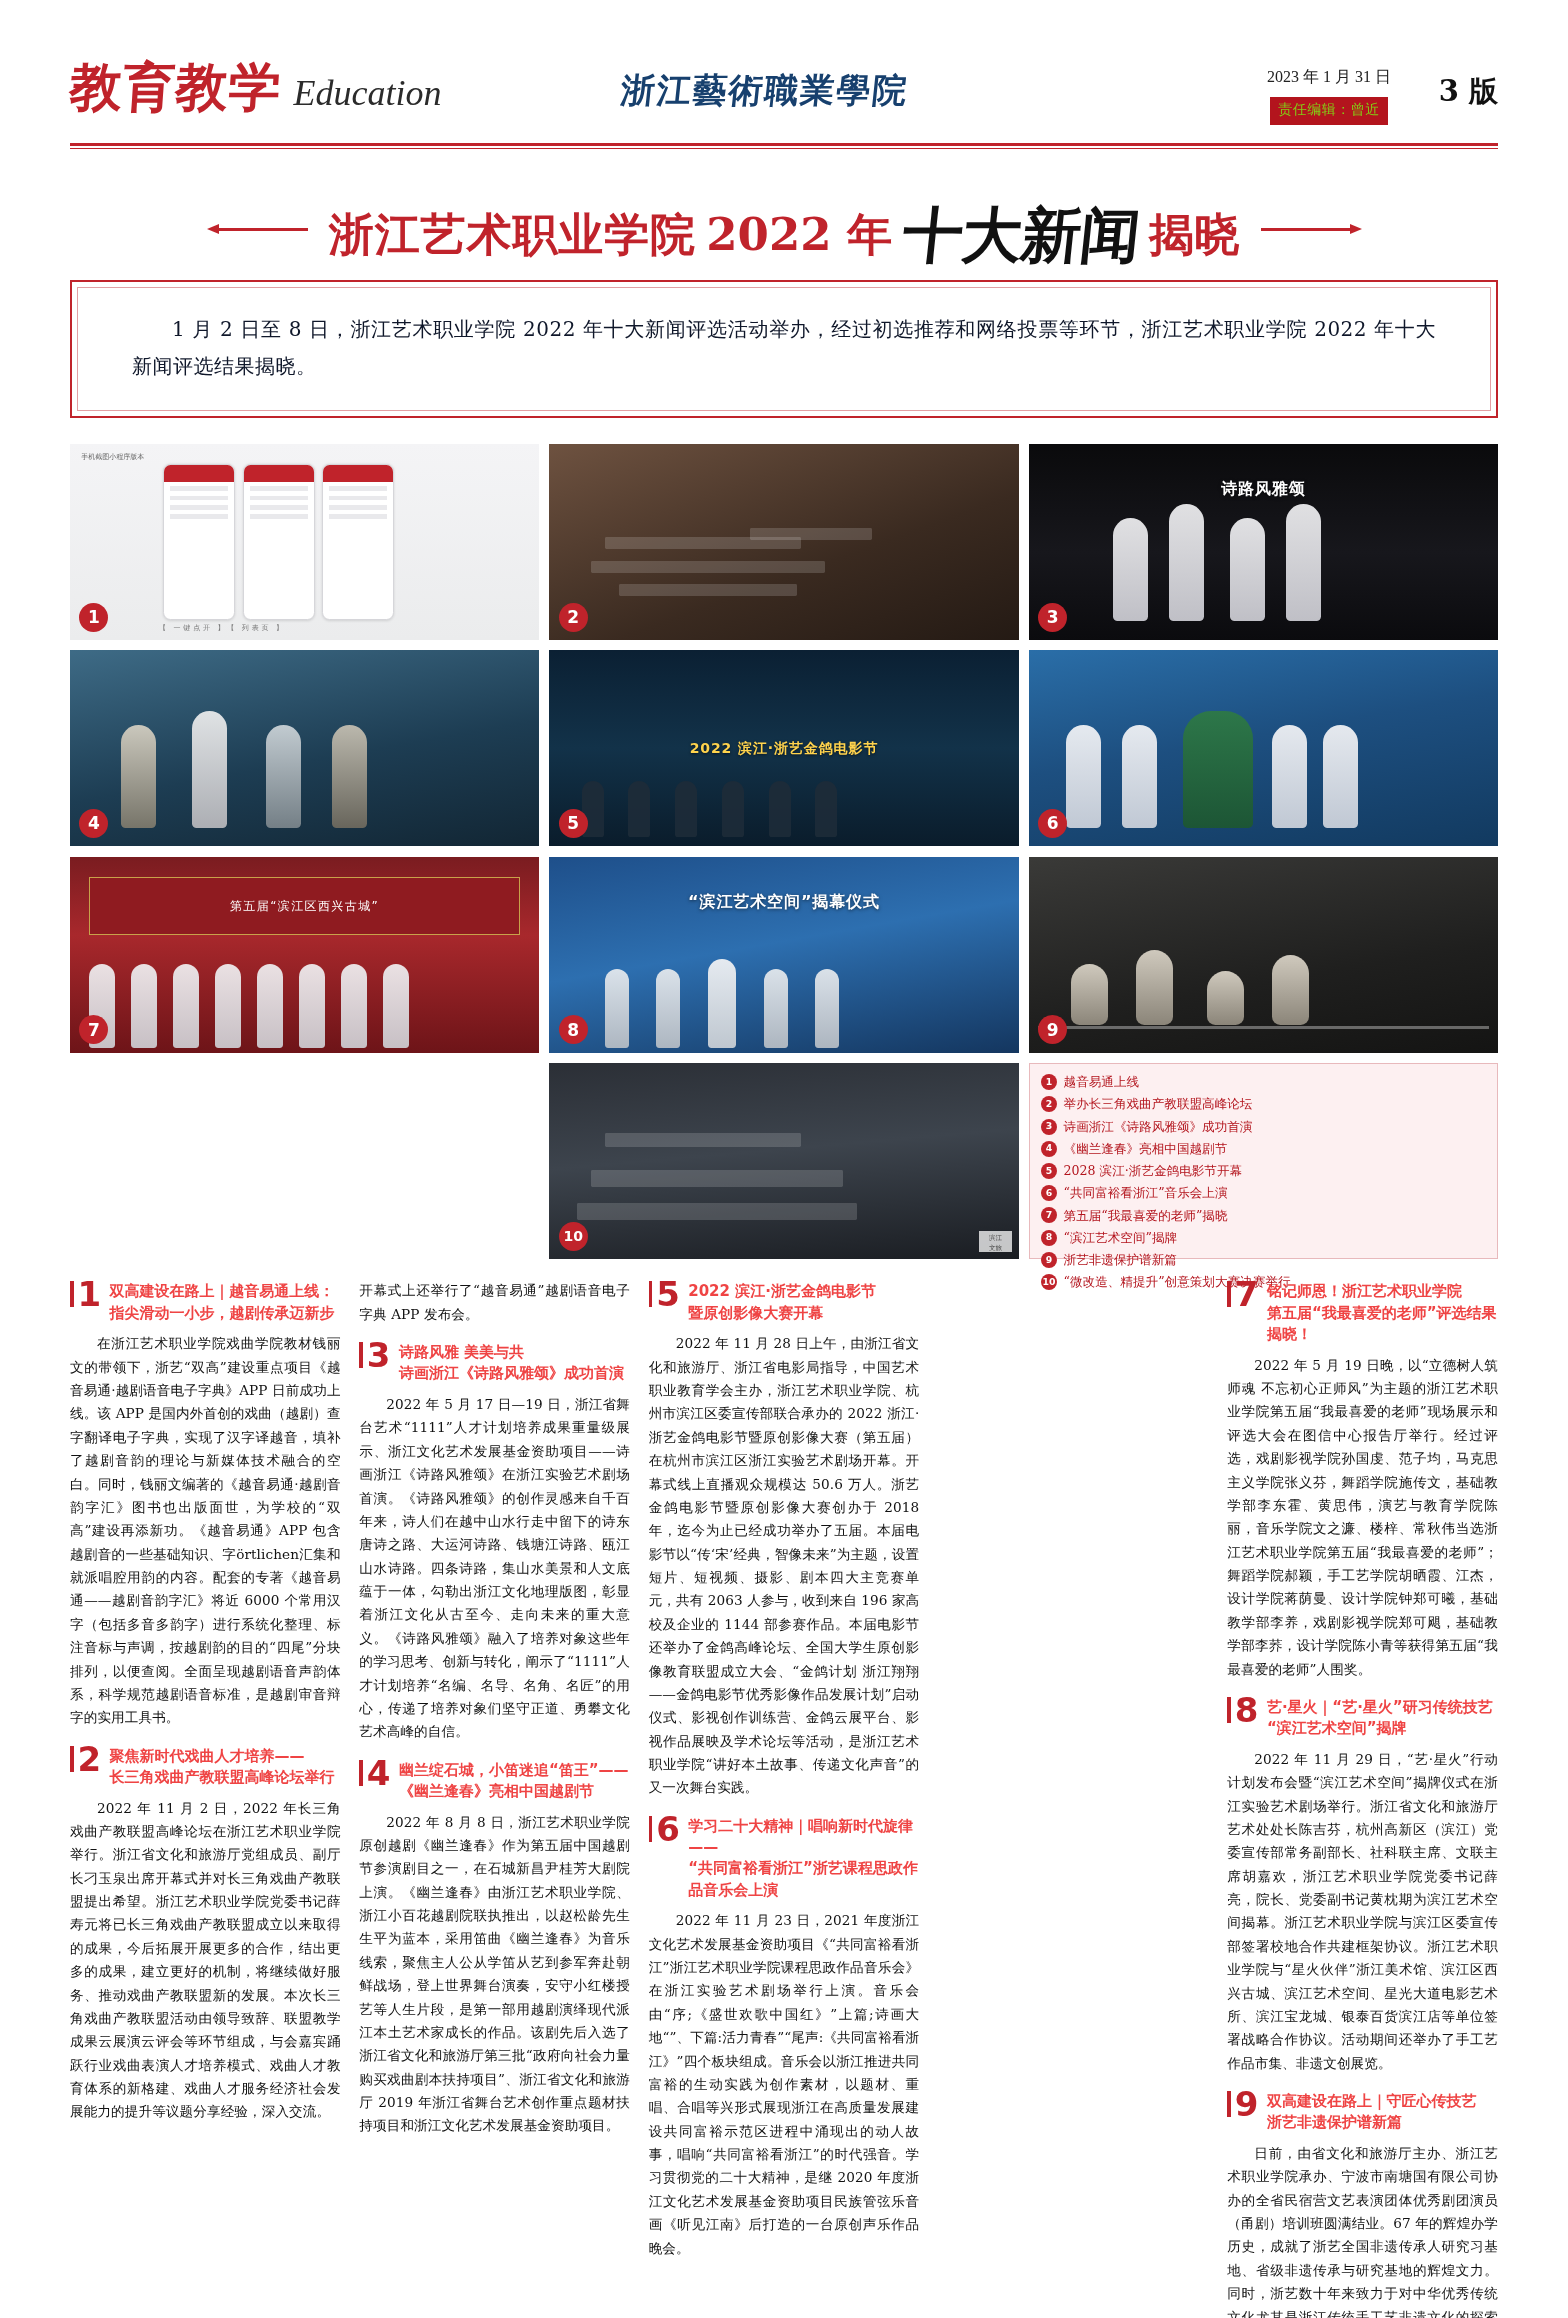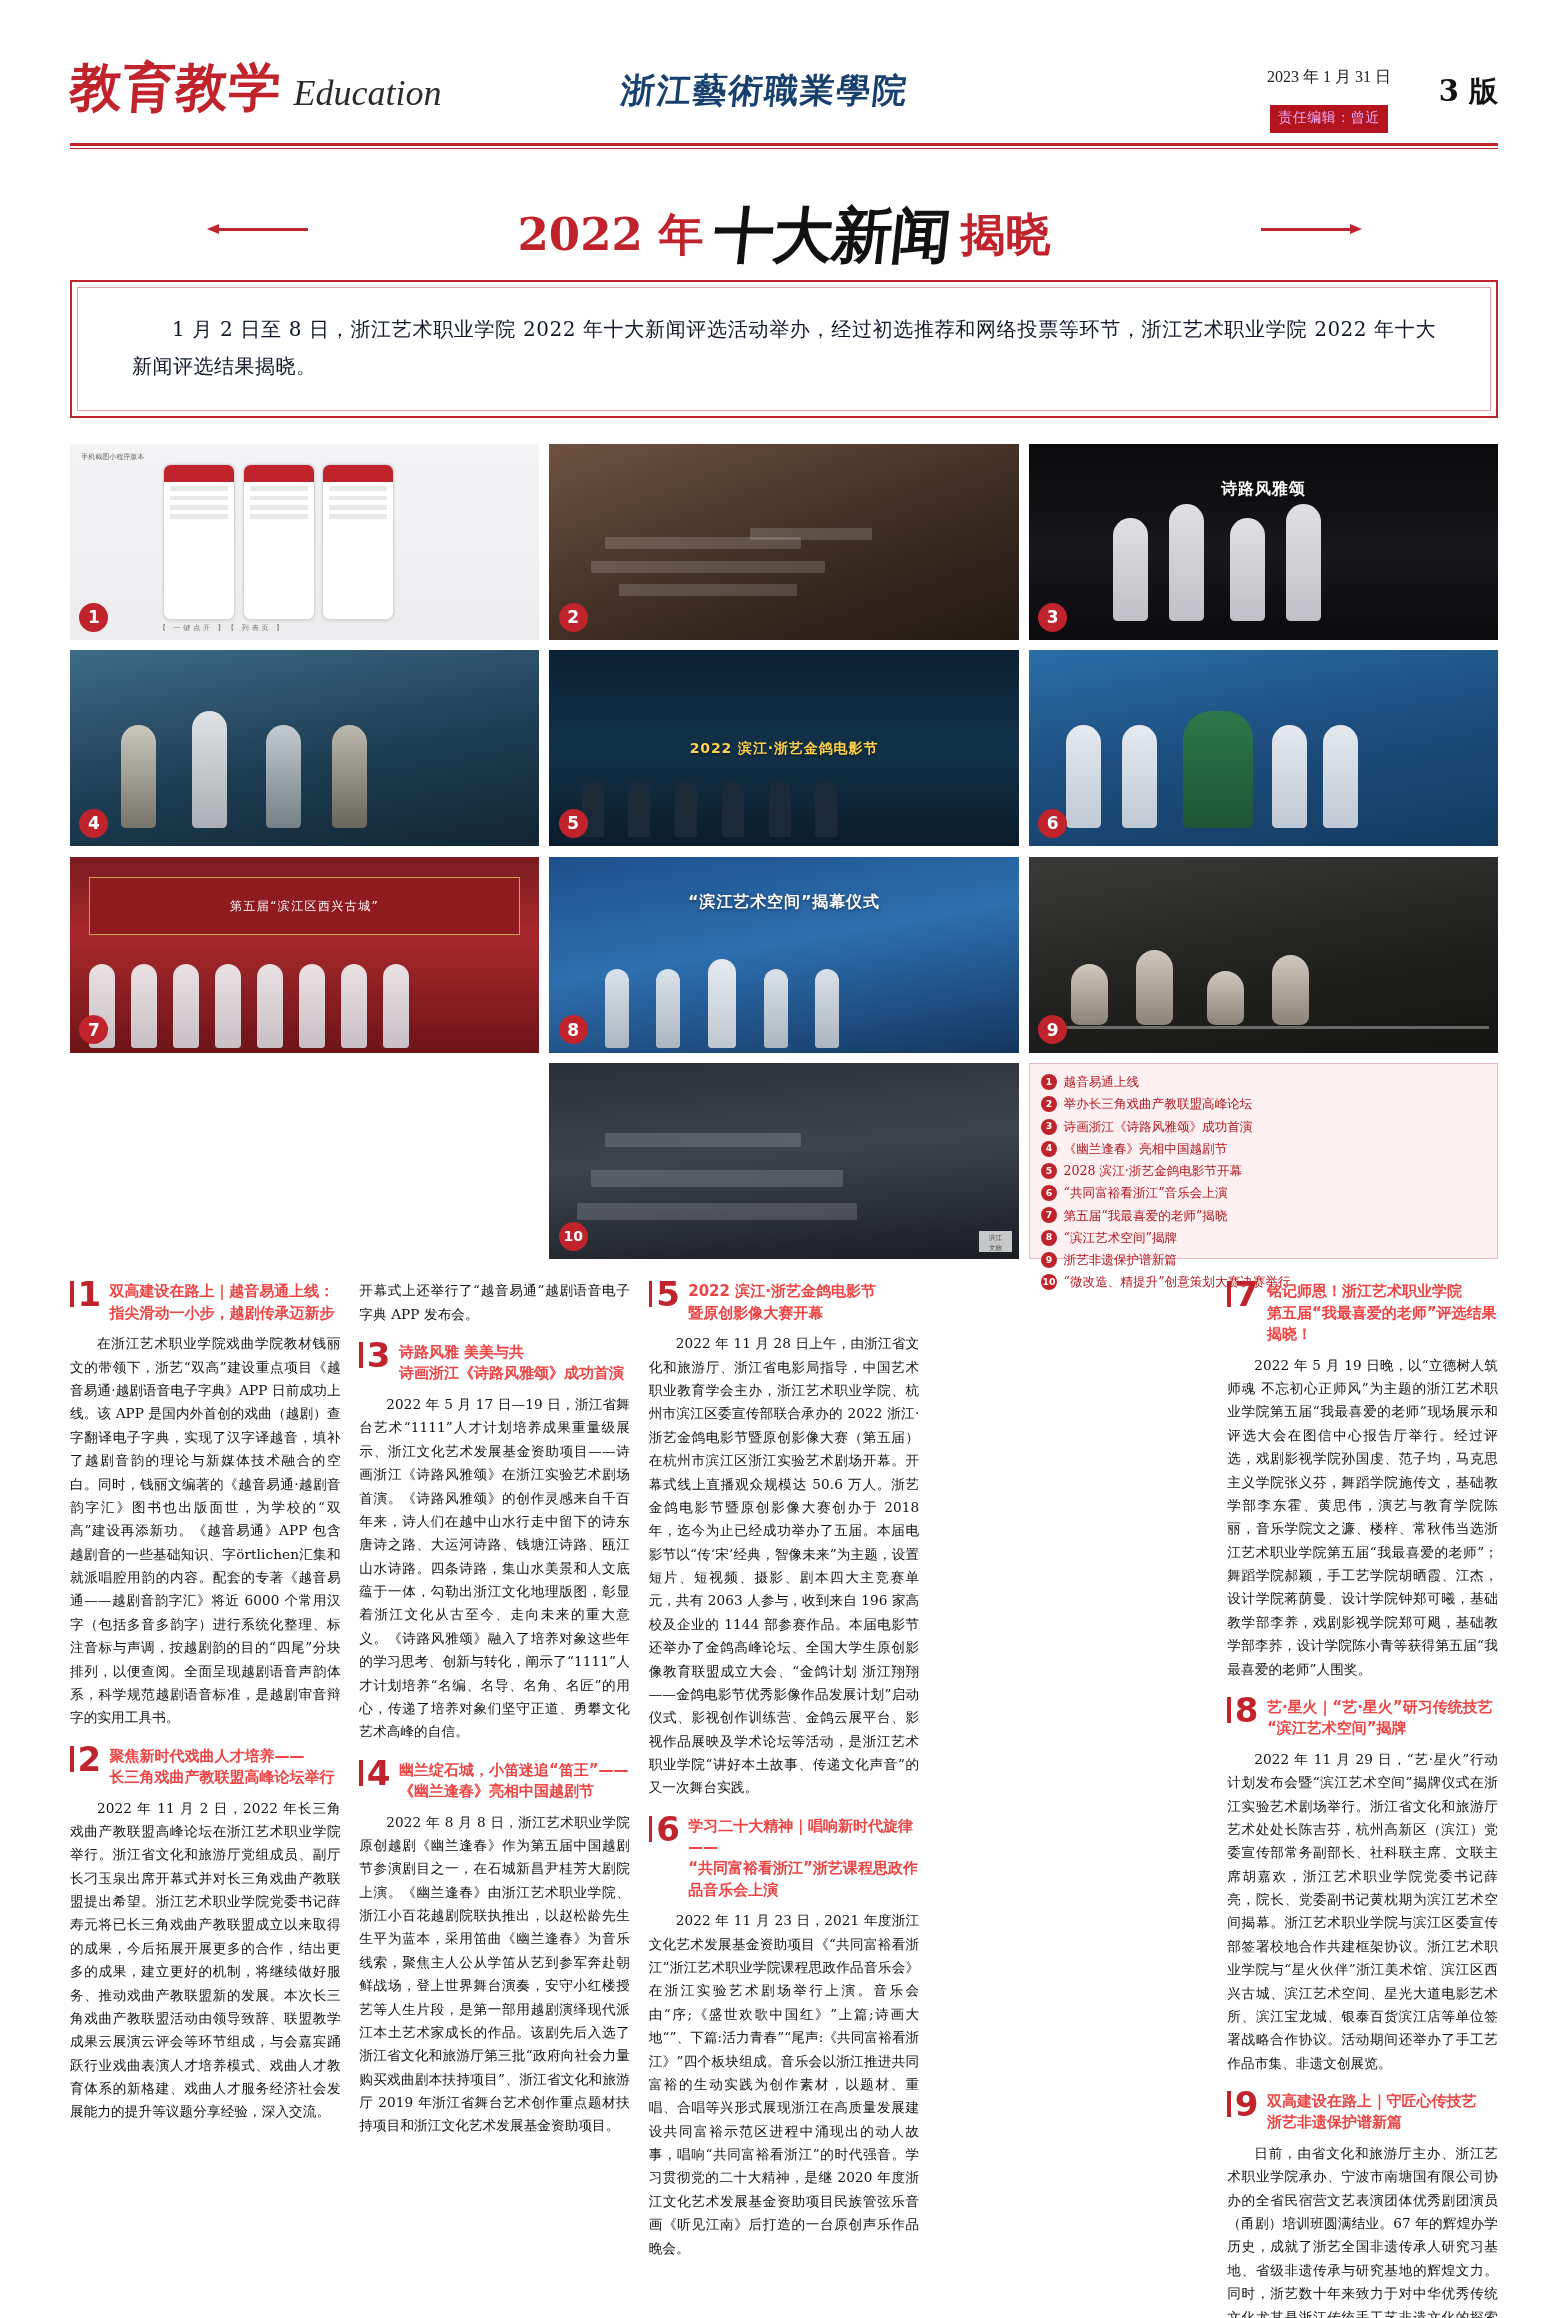--- a/index.html
+++ b/index.html
@@ -60,24 +60,24 @@
   .mast-right{
     position:absolute;
     right:107px; top:6.5px;
     text-align:center;
     font-size:16px;
     line-height:1.75;
     color:#222;
   }
   .mast-right .row2{
     background:#b3141d;
-    color:#f0abfc;
+    color:#84cc16;
     padding:1.9px 8.4px;
     display:inline-block;
-    margin-top:14px;
+    margin-top:6px;
     font-size:14px;
     letter-spacing:0.5px;
   }
   .mast-page{
     position:absolute;
     right:0; top:16px;
     font-family:"DejaVu Serif", serif;
     font-weight:bold;
     font-size:29px;
     color:#111;
@@ -437,20 +437,21 @@
     <div class="mast-page">3 版</div>
     <div class="mast-rule"></div>
   </div>
 
   <div class="headline-wrap">
 
     <div class="big-title">
       <div class="bar l"></div>
       <div class="bar r"></div>
       <div class="bt-inner">
+        <span class="bt-red">浙江艺术职业学院</span>
         <span class="bt-num">2022 年</span>
         <span class="bt-huge">十大新闻</span>
         <span class="bt-tail">揭晓</span>
       </div>
     </div>
   </div>
 
   <div class="lede">
     <span class="corner tl"></span>
     <span class="corner tr"></span>

